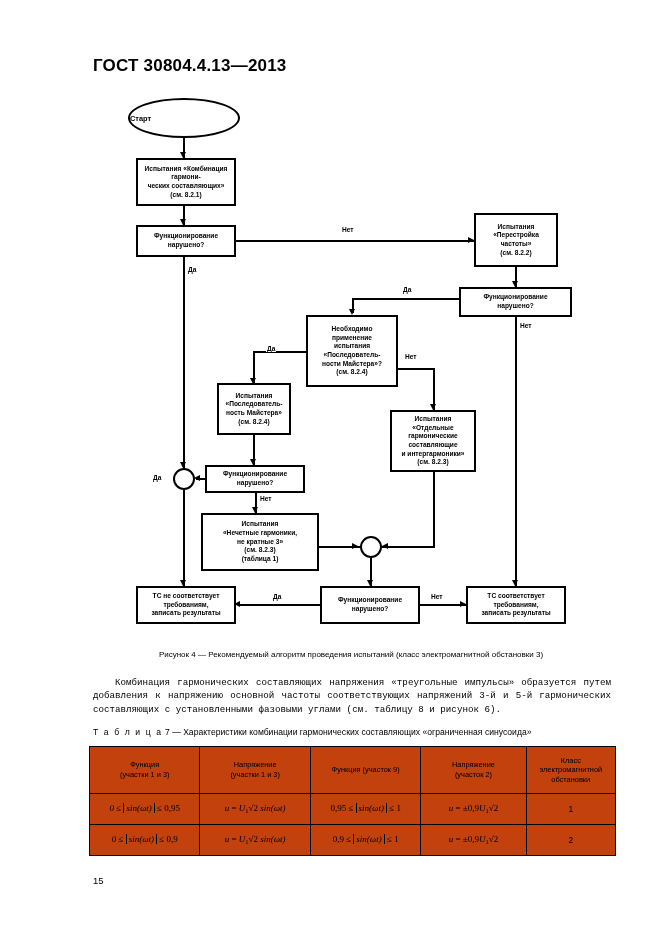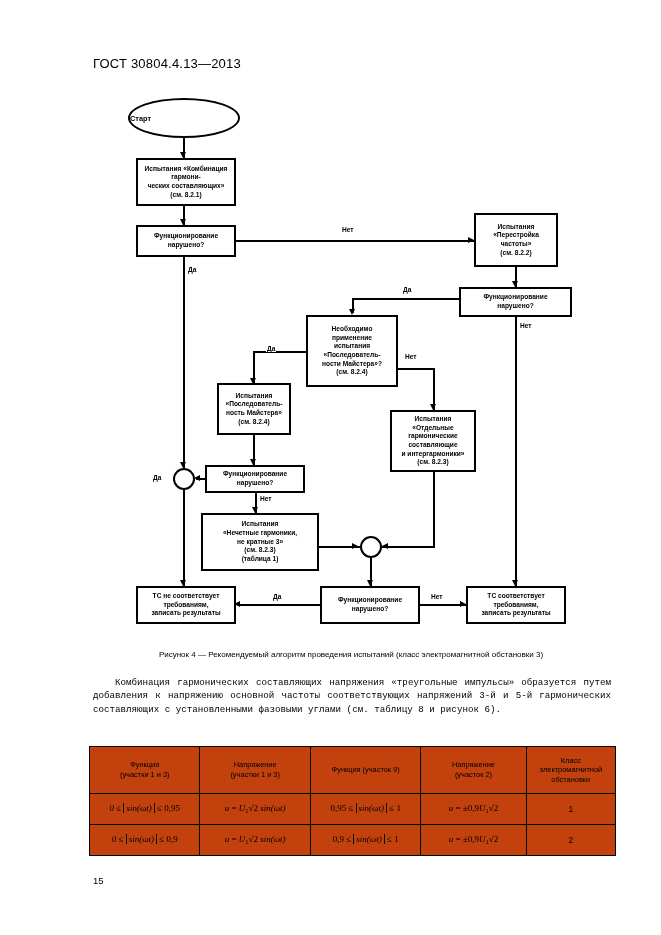--- a/index.html
+++ b/index.html
@@ -5,21 +5,21 @@
   html,body{margin:0;padding:0;}
   body{
     width:661px;height:935px;background:#ffffff;
     font-family:"Liberation Sans", sans-serif;
     color:#000;position:relative;overflow:hidden;
   }
   .page{position:absolute;left:0;top:0;width:661px;height:935px;}
 
   .doc-header{
     position:absolute;left:93px;top:56px;
-    font-size:13px;font-weight:normal;letter-spacing:.2px;
+    font-size:17px;font-weight:bold;letter-spacing:.2px;
   }
 
   
   .fc{position:absolute;left:0;top:0;width:661px;height:660px;}
   .node{
     position:absolute;box-sizing:border-box;
     border:2px solid #000;background:#fff;
     display:flex;align-items:center;justify-content:center;
     text-align:center;font-size:6.6px;font-weight:bold;line-height:1.32;
     padding:2px 3px;z-index:3;
@@ -205,20 +205,25 @@
     <div class="node" style="left:466px;top:586px;width:100px;height:38px;">
       <span class="ml">ТС соответствует<br>требованиям,<br>записать результаты</span>
     </div>
 
   </div>
 
   <div class="fig-caption">Рисунок 4 ­­­— Рекомендуемый алгоритм проведения испытаний (класс электромагнитной обстановки 3)</div>
 
   <div class="para"><span class="ind"></span><span>Комбинация гармонических составляющих напряжения «треугольные импульсы» образуется путем добавления к напряжению основной частоты соответствующих напряжений 3-й и 5-й гармонических составляющих с установленными фазовыми углами (см. таблицу 8 и рисунок 6).</span></div>
 
+  <div class="table-title">
+    <span class="sp">Т а б л и ц а</span>
+    <span>7</span>
+    <span>— Характеристики комбинации гармонических составляющих «ограниченная синусоида»</span>
+  </div>
 
   <table class="t7">
     <thead>
       <tr>
         <th style="width:21%">Функция<br>(участки 1 и 3)</th>
         <th style="width:21%">Напряжение<br>(участки 1 и 3)</th>
         <th style="width:21%">Функция (участок 9)</th>
         <th style="width:20%">Напряжение<br>(участок 2)</th>
         <th style="width:17%">Класс<br>электромагнитной<br>обстановки</th>
       </tr>

